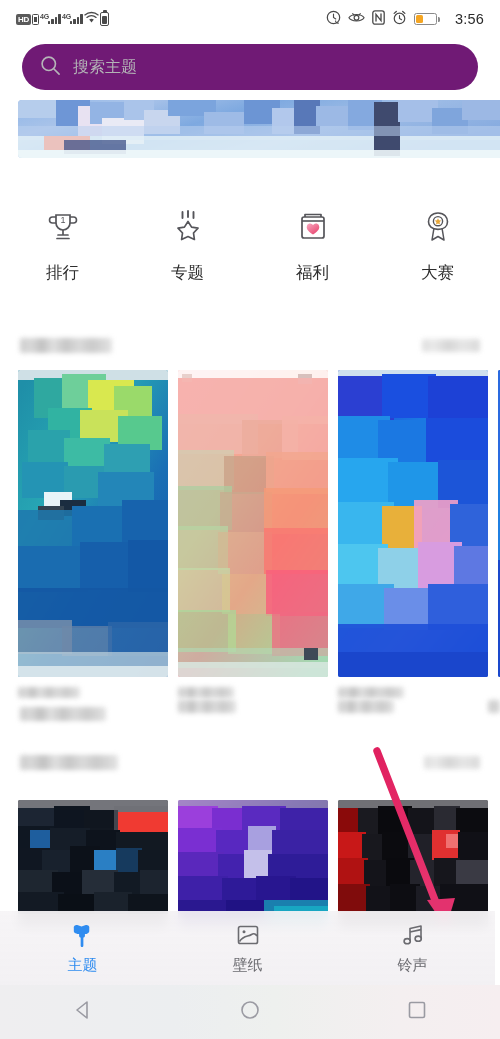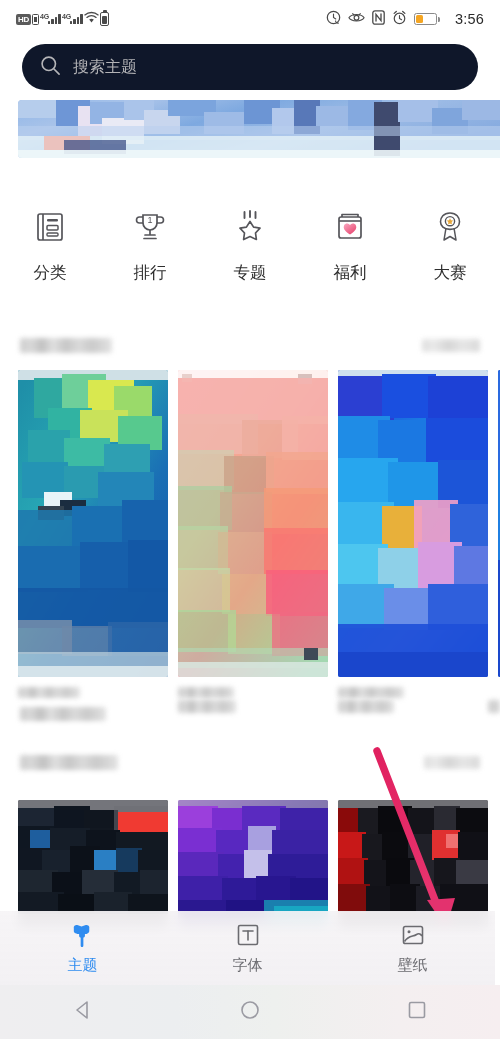--- a/index.html
+++ b/index.html
@@ -66,21 +66,21 @@
     content:""; position:absolute; right:-4px; top:3.2px;
     width:2.2px; height:5px; background:#8a8a8a; border-radius:0 1.5px 1.5px 0;
   }
   .battw .f { position:absolute; left:1.2px; top:1.2px; bottom:1.2px; width:33%;
               background:#f5a623; border-radius:1.5px; }
   .sb-time { font-size: 14.5px; color: #2b2b2b; margin-left: 11px; letter-spacing: .2px;}
 
   
   .searchwrap { position:absolute; top:44px; left:0; width:500px; padding: 0 22px; }
   .searchbar {
-    height: 46px; background: #0f172a; border-radius: 23px;
+    height: 46px; background: #701a75; border-radius: 23px;
     display:flex; align-items:center; padding: 0 18px; gap: 12px;
   }
   .search-ph { color: #b3b3b6; font-size: 16px; }
 
   
   .banner {
     position:absolute; top:96px; left:0; width:500px; height: 76px;
     overflow:hidden;
   }
   .banner-inner {
@@ -280,32 +280,20 @@
         <rect x="26" y="36" width="46" height="14" fill="#f0b9b0" opacity=".8"></rect>
         <rect x="46" y="40" width="62" height="14" fill="#3f5288" opacity=".75"></rect>
         <rect x="356" y="36" width="26" height="20" fill="#3f4a6e"></rect>
         <rect x="0" y="50" width="492" height="8" fill="#eef7fa" opacity=".9"></rect>
       </svg>
     </div>
   </div>
 
   <div class="catrow">
 
-    <div class="cat">
-      <span class="cat-ico">
-        <svg width="40" height="40" viewBox="0 0 40 40">
-          <rect x="8" y="7" width="24" height="26" rx="2" stroke="#55555a" stroke-width="1.7" fill="none"></rect>
-          <path d="M13 7 V33" stroke="#55555a" stroke-width="1.7"></path>
-          <rect x="17" y="12" width="11" height="2.6" rx="1.1" fill="#55555a"></rect>
-          <rect x="17" y="18.5" width="11" height="4.4" rx="1" stroke="#55555a" stroke-width="1.5" fill="none"></rect>
-          <rect x="17" y="26" width="11" height="3" rx="1" stroke="#55555a" stroke-width="1.4" fill="none"></rect>
-        </svg>
-      </span>
-      <span class="cat-label">分类</span>
-    </div>
 
     <div class="cat">
       <span class="cat-ico">
         <svg width="40" height="40" viewBox="0 0 40 40">
           <path d="M13 8 H27 V16 a7 7 0 0 1 -14 0 Z" stroke="#55555a" stroke-width="1.7" fill="none"></path>
           <path d="M13 10 H9.5 a3 3 0 0 0 0 6 H13" stroke="#55555a" stroke-width="1.6" fill="none"></path>
           <path d="M27 10 H30.5 a3 3 0 0 1 0 6 H27" stroke="#55555a" stroke-width="1.6" fill="none"></path>
           <path d="M20 23 V28" stroke="#55555a" stroke-width="1.7"></path>
           <path d="M15 28 H25" stroke="#55555a" stroke-width="1.7" stroke-linecap="round"></path>
           <path d="M14 31.5 H26" stroke="#55555a" stroke-width="1.7" stroke-linecap="round"></path>
@@ -656,42 +644,43 @@
                    C16.5 15.5 15.8 16.2 14.9 16.2 L14.9 24.6 C14.9 25.4 14.3 26 13.5 26
                    C12.7 26 12.1 25.4 12.1 24.6 L12.1 16.2 C11.2 16.2 10.5 15.5 10.5 14.6
                    L10.5 12.4 L9.6 12.4 C8.4 12.4 7.5 11.6 7.5 10.5 Z" fill="#2f8cf0"></path>
           <path d="M5 5.5 C5 4.2 6.2 3.4 7.6 3.9 L10 4.8 L10 11.8 L7.6 11.8 C6.2 11.8 5 11 5 9.7 Z" fill="#2f8cf0"></path>
           <path d="M21 5.5 C21 4.2 19.8 3.4 18.4 3.9 L16 4.8 L16 11.8 L18.4 11.8 C19.8 11.8 21 11 21 9.7 Z" fill="#2f8cf0"></path>
         </svg>
       </span>
       <span class="nav-label">主题</span>
     </div>
 
-    <div class="nav-item">
-      <span class="nav-ico">
-        <svg width="26" height="26" viewBox="0 0 26 26">
-          <rect x="3.5" y="3.5" width="19" height="19" rx="1.5" stroke="#6b6b70" stroke-width="1.6" fill="none"></rect>
-          <path d="M8 9 H18" stroke="#6b6b70" stroke-width="1.6" stroke-linecap="round"></path>
-          <path d="M13 9 V18" stroke="#6b6b70" stroke-width="1.6" stroke-linecap="round"></path>
-        </svg>
-      </span>
-      <span class="nav-label">字体</span>
-    </div>
 
     <div class="nav-item">
       <span class="nav-ico">
         <svg width="26" height="26" viewBox="0 0 26 26">
           <rect x="3.5" y="4.5" width="19" height="17" rx="1.8" stroke="#6b6b70" stroke-width="1.6" fill="none"></rect>
           <circle cx="9" cy="9.8" r="1.5" fill="#6b6b70"></circle>
           <path d="M4.5 19.5 C9 13 13 15 16.5 12.5 C19 10.8 21 12.5 22 14" stroke="#6b6b70" stroke-width="1.6" fill="none"></path>
         </svg>
       </span>
       <span class="nav-label">壁纸</span>
     </div>
 
+    <div class="nav-item">
+      <span class="nav-ico">
+        <svg width="26" height="26" viewBox="0 0 26 26">
+          <path d="M10 19 V6.5 L21 4 V16.5" stroke="#6b6b70" stroke-width="1.6" fill="none" stroke-linejoin="round"></path>
+          <path d="M10 10 L21 7.6" stroke="#6b6b70" stroke-width="1.6"></path>
+          <ellipse cx="7.2" cy="19.2" rx="3.1" ry="2.6" stroke="#6b6b70" stroke-width="1.6" fill="none"></ellipse>
+          <ellipse cx="18.2" cy="16.7" rx="3.1" ry="2.6" stroke="#6b6b70" stroke-width="1.6" fill="none"></ellipse>
+        </svg>
+      </span>
+      <span class="nav-label">铃声</span>
+    </div>
 
   </div>
 
   <div class="androidnav">
     <div class="anav">
       <span>
         <svg width="22" height="22" viewBox="0 0 22 22">
           <path d="M15 3 L5 11 L15 19 Z" stroke="#9a9aa2" stroke-width="1.6" fill="none" stroke-linejoin="round"></path>
         </svg>
       </span>

